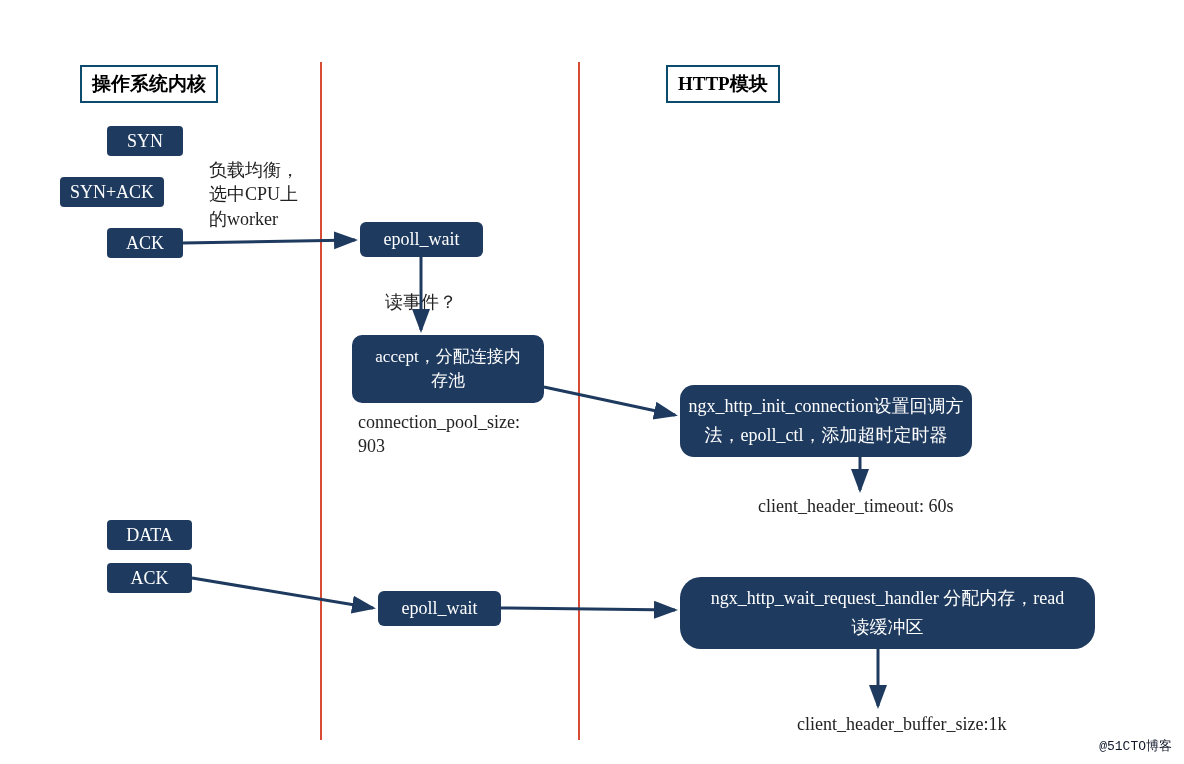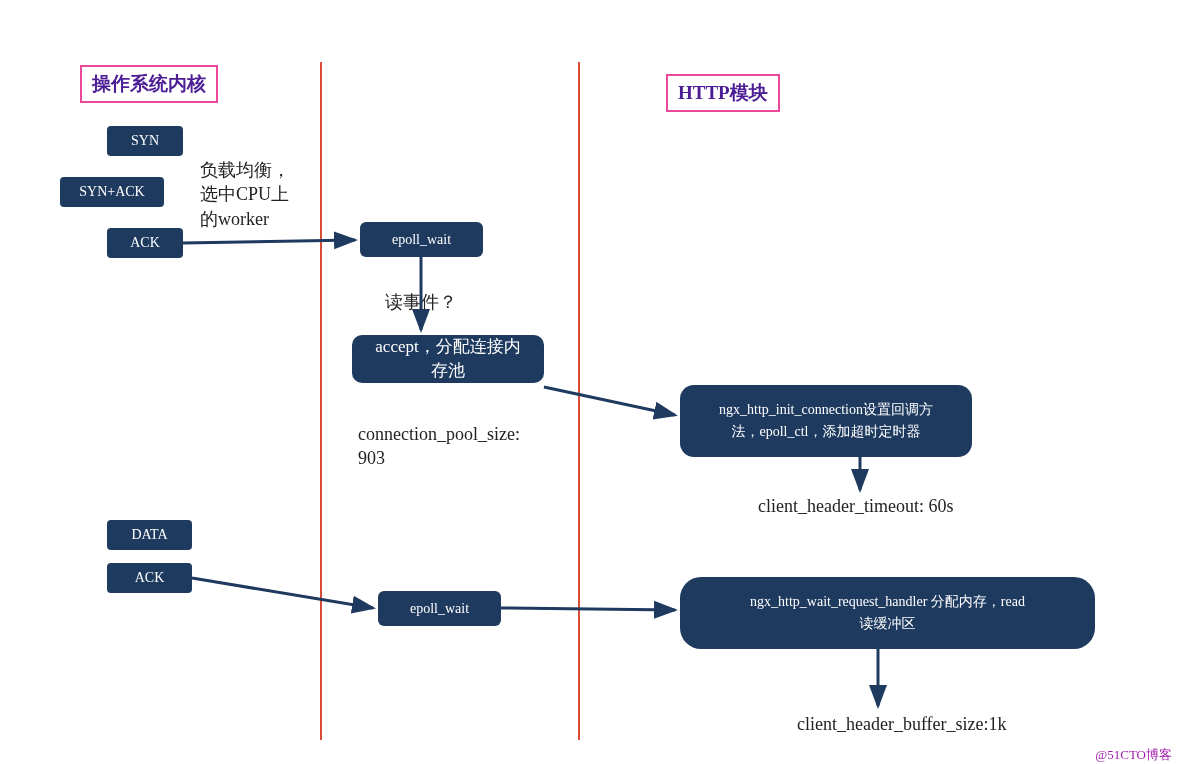--- a/index.html
+++ b/index.html
@@ -1,56 +1,56 @@
 <!DOCTYPE html>
 <html><head>
 <meta charset="utf-8">
 <style>
   html,body{margin:0;padding:0;width:1184px;height:764px;background:#fff;font-family:"Times New Roman","SimSun","宋体",serif;overflow:hidden}
   .stage{position:relative;width:1184px;height:764px}
-  .box{position:absolute;background:#1e3a5f;color:#fff;border-radius:6px;display:flex;align-items:center;justify-content:center;text-align:center;font-size:14px;padding:4px 8px;box-sizing:border-box}
+  .box{position:absolute;background:#1e3a5f;color:#fff;border-radius:6px;display:flex;align-items:center;justify-content:center;text-align:center;font-size:18px;padding:4px 8px;box-sizing:border-box}
   .small{border-radius:4px}
-  .label-title{position:absolute;border:2px solid #ec4899;color:#4c1d95;font-weight:bold;font-size:19px;padding:4px 10px;background:#fff}
+  .label-title{position:absolute;border:2px solid #0c4a6e;color:#000000;font-weight:bold;font-size:19px;padding:4px 10px;background:#fff}
   .plain{position:absolute;color:#222;font-size:18px;line-height:1.35}
   .vline{position:absolute;width:2px;background:#d84c37}
-  .wm{position:absolute;right:12px;bottom:0;color:#a21caf;font-size:13px;font-family:Liberation Serif, serif}
+  .wm{position:absolute;right:12px;bottom:9px;color:#0f172a;font-size:13px;font-family:Liberation Mono, monospace}
   svg.arrow{position:absolute;overflow:visible;pointer-events:none}
 </style>
 </head>
 <body>
 
 <div class="stage">
 
   <div class="vline" style="left:320px;top:62px;height:678px"></div>
   <div class="vline" style="left:578px;top:62px;height:678px"></div>
 
   <div class="label-title" style="left:80px;top:65px">操作系统内核</div>
-  <div class="label-title" style="left:666px;top:74px">HTTP模块</div>
+  <div class="label-title" style="left:666px;top:65px">HTTP模块</div>
 
   <div class="box small" style="left:107px;top:126px;width:76px;height:30px">SYN</div>
   <div class="box small" style="left:60px;top:177px;width:104px;height:30px">SYN+ACK</div>
   <div class="box small" style="left:107px;top:228px;width:76px;height:30px">ACK</div>
   <div class="box small" style="left:107px;top:520px;width:85px;height:30px">DATA</div>
   <div class="box small" style="left:107px;top:563px;width:85px;height:30px">ACK</div>
 
-  <div class="plain" style="left:200px;top:158px">
+  <div class="plain" style="left:209px;top:158px">
     <span>负载均衡，</span><br>
     <span>选中CPU上</span><br>
     <span>的worker</span>
   </div>
 
   <div class="box" style="left:360px;top:222px;width:123px;height:35px">epoll_wait</div>
   <div class="plain" style="left:385px;top:290px">读事件？</div>
-  <div class="box" style="left:352px;top:335px;width:192px;height:48px;border-radius:10px;font-size:17px;line-height:1.4">
+  <div class="box" style="left:352px;top:335px;width:192px;height:68px;border-radius:10px;font-size:17px;line-height:1.4">
     <div>
       <span>accept，分配连接内</span><br>
       <span>存池</span>
     </div>
   </div>
-  <div class="plain" style="left:358px;top:422px">
+  <div class="plain" style="left:358px;top:410px">
     <span>connection_pool_size:</span><br>
     <span>903</span>
   </div>
   <div class="box" style="left:378px;top:591px;width:123px;height:35px">epoll_wait</div>
 
   <div class="box" style="left:680px;top:385px;width:292px;height:72px;border-radius:14px;line-height:1.6">
     <div>
       <span>ngx_http_init_connection设置回调方</span><br>
       <span>法，epoll_ctl，添加超时定时器</span>
     </div>

